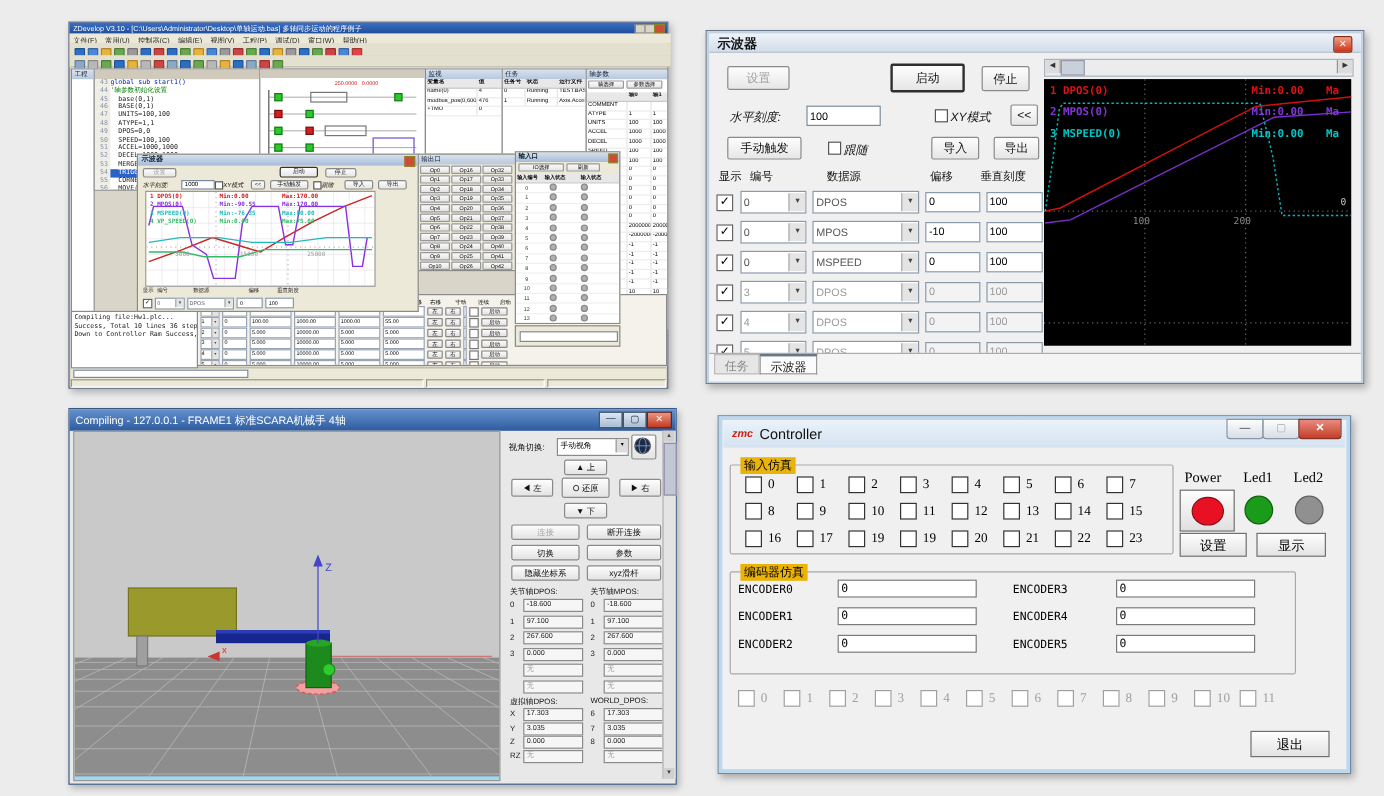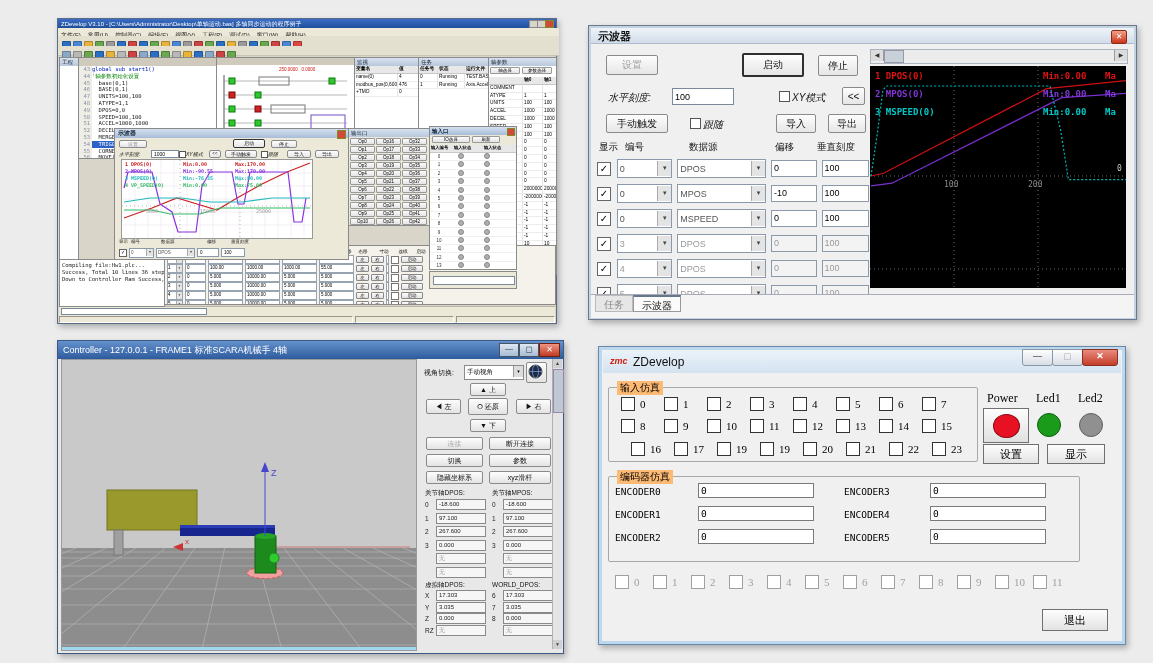--- a/index.html
+++ b/index.html
@@ -81,21 +81,21 @@
   .ror{display:flex;height:13.5px;align-items:center;font-size:6.5px;}
   .rol{width:11px;color:#222;}
   .roi{width:46px;height:9px;border:1px solid #8a8a8a;background:#f6f6f6;font-size:6px;line-height:9px;padding-left:2px;overflow:hidden;color:#222;}
   .ror.short{height:11.5px;}
   
   .scb{display:inline-flex;align-items:center;font-family:"Liberation Serif",serif;font-size:11px;color:#000;}
   .scbbox{width:12px;height:12px;border:1px solid #333;background:#fff;margin-right:5px;flex:none;}
   .scb.dis{color:#a0a0a0;}
   .scb.dis .scbbox{border-color:#a0a0a0;}
   .grp{position:absolute;border:1px solid #a8a8a8;border-radius:2px;}
-  .grp .gt{position:absolute;top:-7px;left:8px;background:#fdba74;padding:0 3px;font-size:10px;color:#000;}
+  .grp .gt{position:absolute;top:-7px;left:8px;background:#eab308;padding:0 3px;font-size:10px;color:#000;}
   .sbtn2{position:absolute;background:linear-gradient(#fdfdfd,#e3e3e3);border:1px solid #707070;font-size:11px;text-align:center;padding:0;}
   .enc-l{position:absolute;font-family:"DejaVu Sans Mono",monospace;font-size:9.5px;color:#000;}
   .enc-i{position:absolute;background:#fff;border:1px solid #7a7a7a;font-size:9.5px;padding:0 2px;font-family:"DejaVu Sans Mono",monospace;}
   .led{position:absolute;border-radius:50%;}
   .titlebtn{position:absolute;border:1px solid #8898a8;border-radius:0 0 3px 3px;background:linear-gradient(#fdfdfd,#d8dee6);font-size:9px;text-align:center;color:#333;}
   .titlebtn.close{background:linear-gradient(#e98b7e,#c43d28);color:#fff;border-color:#8a3020;}
 </style>
 </head>
 <body>
 
@@ -823,21 +823,21 @@
 
     <div class="abs" style="left:2px;top:268px;width:543px;height:23px;background:#f4f4f4;border-top:1px solid #aab;z-index:2;"></div>
     <div class="abs" style="left:6px;top:269px;height:17px;z-index:3;display:flex;">
       <span style="display:inline-block;padding:2px 8px;font-size:10px;color:#888;border:1px solid #bbb;background:#e6e6e6;">任务</span>
       <span style="display:inline-block;padding:2px 8px;font-size:10px;color:#111;border:1px solid #999;border-top:2px solid #678;background:#fbfbfb;">示波器</span>
     </div>
   </div>
 
   <div class="win" style="left:57px;top:340px;width:505px;height:312px;background:#e8e8e8;border:1px solid #3a5a84;">
     <div class="abs" style="left:0;top:0;width:505px;height:18px;background:linear-gradient(#6592cc,#2e5b9e);">
-      <span style="position:absolute;left:5px;top:3px;font-size:9px;color:#fff;white-space:nowrap;">Controller - 127.0.0.1 - FRAME1 标准SCARA机械手 4轴</span>
+      <span style="position:absolute;left:5px;top:3px;font-size:9px;color:#fff;white-space:nowrap;">Compiling - 127.0.0.1 - FRAME1 标准SCARA机械手 4轴</span>
       <span class="abs" style="right:44px;top:2px;width:18px;height:12px;background:linear-gradient(#dfe8f2,#a8bcd4);border:1px solid #456;font-size:8px;line-height:10px;text-align:center;color:#234;">—</span>
       <span class="abs" style="right:24px;top:2px;width:18px;height:12px;background:linear-gradient(#dfe8f2,#a8bcd4);border:1px solid #456;font-size:8px;line-height:11px;text-align:center;color:#234;">▢</span>
       <span class="abs" style="right:3px;top:2px;width:19px;height:12px;background:linear-gradient(#ef9583,#c03a20);border:1px solid #70200f;font-size:8px;line-height:11px;text-align:center;color:#fff;">✕</span>
     </div>
 
     <div class="abs" style="left:3px;top:18px;width:354px;height:290px;overflow:hidden;background:#c9c9c9;border:1px solid #9a9a9a;">
       <div class="abs" style="left:0;top:0;">
           <svg width="354" height="290" style="display: block;">
             <rect x="0" y="0" width="354" height="188" fill="#c9c9c9"></rect>
             <rect x="0" y="188" width="354" height="102" fill="#8d8d8d"></rect>
@@ -1003,21 +1003,21 @@
     <div class="abs" style="left:494px;top:18px;width:10px;height:290px;background:#e4e4e4;border-left:1px solid #b0b0b0;">
       <span class="abs" style="left:0;top:0;width:9px;height:9px;font-size:5px;text-align:center;line-height:9px;background:#d0d0d0;color:#444;">▲</span>
       <span class="abs" style="left:0;top:10px;width:9px;height:42px;background:#c0c8d4;border:1px solid #98a;"></span>
       <span class="abs" style="left:0;bottom:0;width:9px;height:9px;font-size:5px;text-align:center;line-height:9px;background:#d0d0d0;color:#444;">▼</span>
     </div>
   </div>
 
   <div class="win" style="left:598px;top:346px;width:526px;height:297px;background:#f0f0f0;border:1px solid #6a88a8;outline:3px solid #bcd8ee;outline-offset:-4px;">
     <div class="abs" style="left:4px;top:4px;width:518px;height:22px;background:linear-gradient(#eaf2fa,#d4e2f0);">
       <span style="position:absolute;left:7px;top:5px;font-size:9px;font-weight:bold;color:#d02010;font-style:italic;">zmc</span>
-      <span style="position:absolute;left:30px;top:4px;font-size:12px;color:#111;">ZDevelop</span>
+      <span style="position:absolute;left:30px;top:4px;font-size:12px;color:#111;">Controller</span>
     </div>
     <div class="titlebtn" style="right:72px;top:2px;width:29px;height:15px;line-height:13px;">—</div>
     <div class="titlebtn" style="right:42px;top:2px;width:29px;height:15px;line-height:13px;color:#aaa;">▢</div>
     <div class="titlebtn close" style="right:7px;top:2px;width:34px;height:15px;line-height:13px;font-weight:bold;">✕</div>
 
     <div class="grp" style="left:9px;top:40px;width:368px;height:73px;">
       <span class="gt">输入仿真</span>
     </div>
     <div class="abs" style="left:22px;top:50px;width:350px;"><span class="scb" style="width: 43px;">
           <span class="scbbox"></span>
@@ -1062,21 +1062,21 @@
         </span><span class="scb" style="width: 43px;">
           <span class="scbbox"></span>
           <span class="scblab">13</span>
         </span><span class="scb" style="width: 43px;">
           <span class="scbbox"></span>
           <span class="scblab">14</span>
         </span><span class="scb" style="width: 43px;">
           <span class="scbbox"></span>
           <span class="scblab">15</span>
         </span></div>
-    <div class="abs" style="left:32px;top:95px;width:350px;"><span class="scb" style="width: 43px;">
+    <div class="abs" style="left:22px;top:95px;width:350px;"><span class="scb" style="width: 43px;">
           <span class="scbbox"></span>
           <span class="scblab">16</span>
         </span><span class="scb" style="width: 43px;">
           <span class="scbbox"></span>
           <span class="scblab">17</span>
         </span><span class="scb" style="width: 43px;">
           <span class="scbbox"></span>
           <span class="scblab">19</span>
         </span><span class="scb" style="width: 43px;">
           <span class="scbbox"></span>

